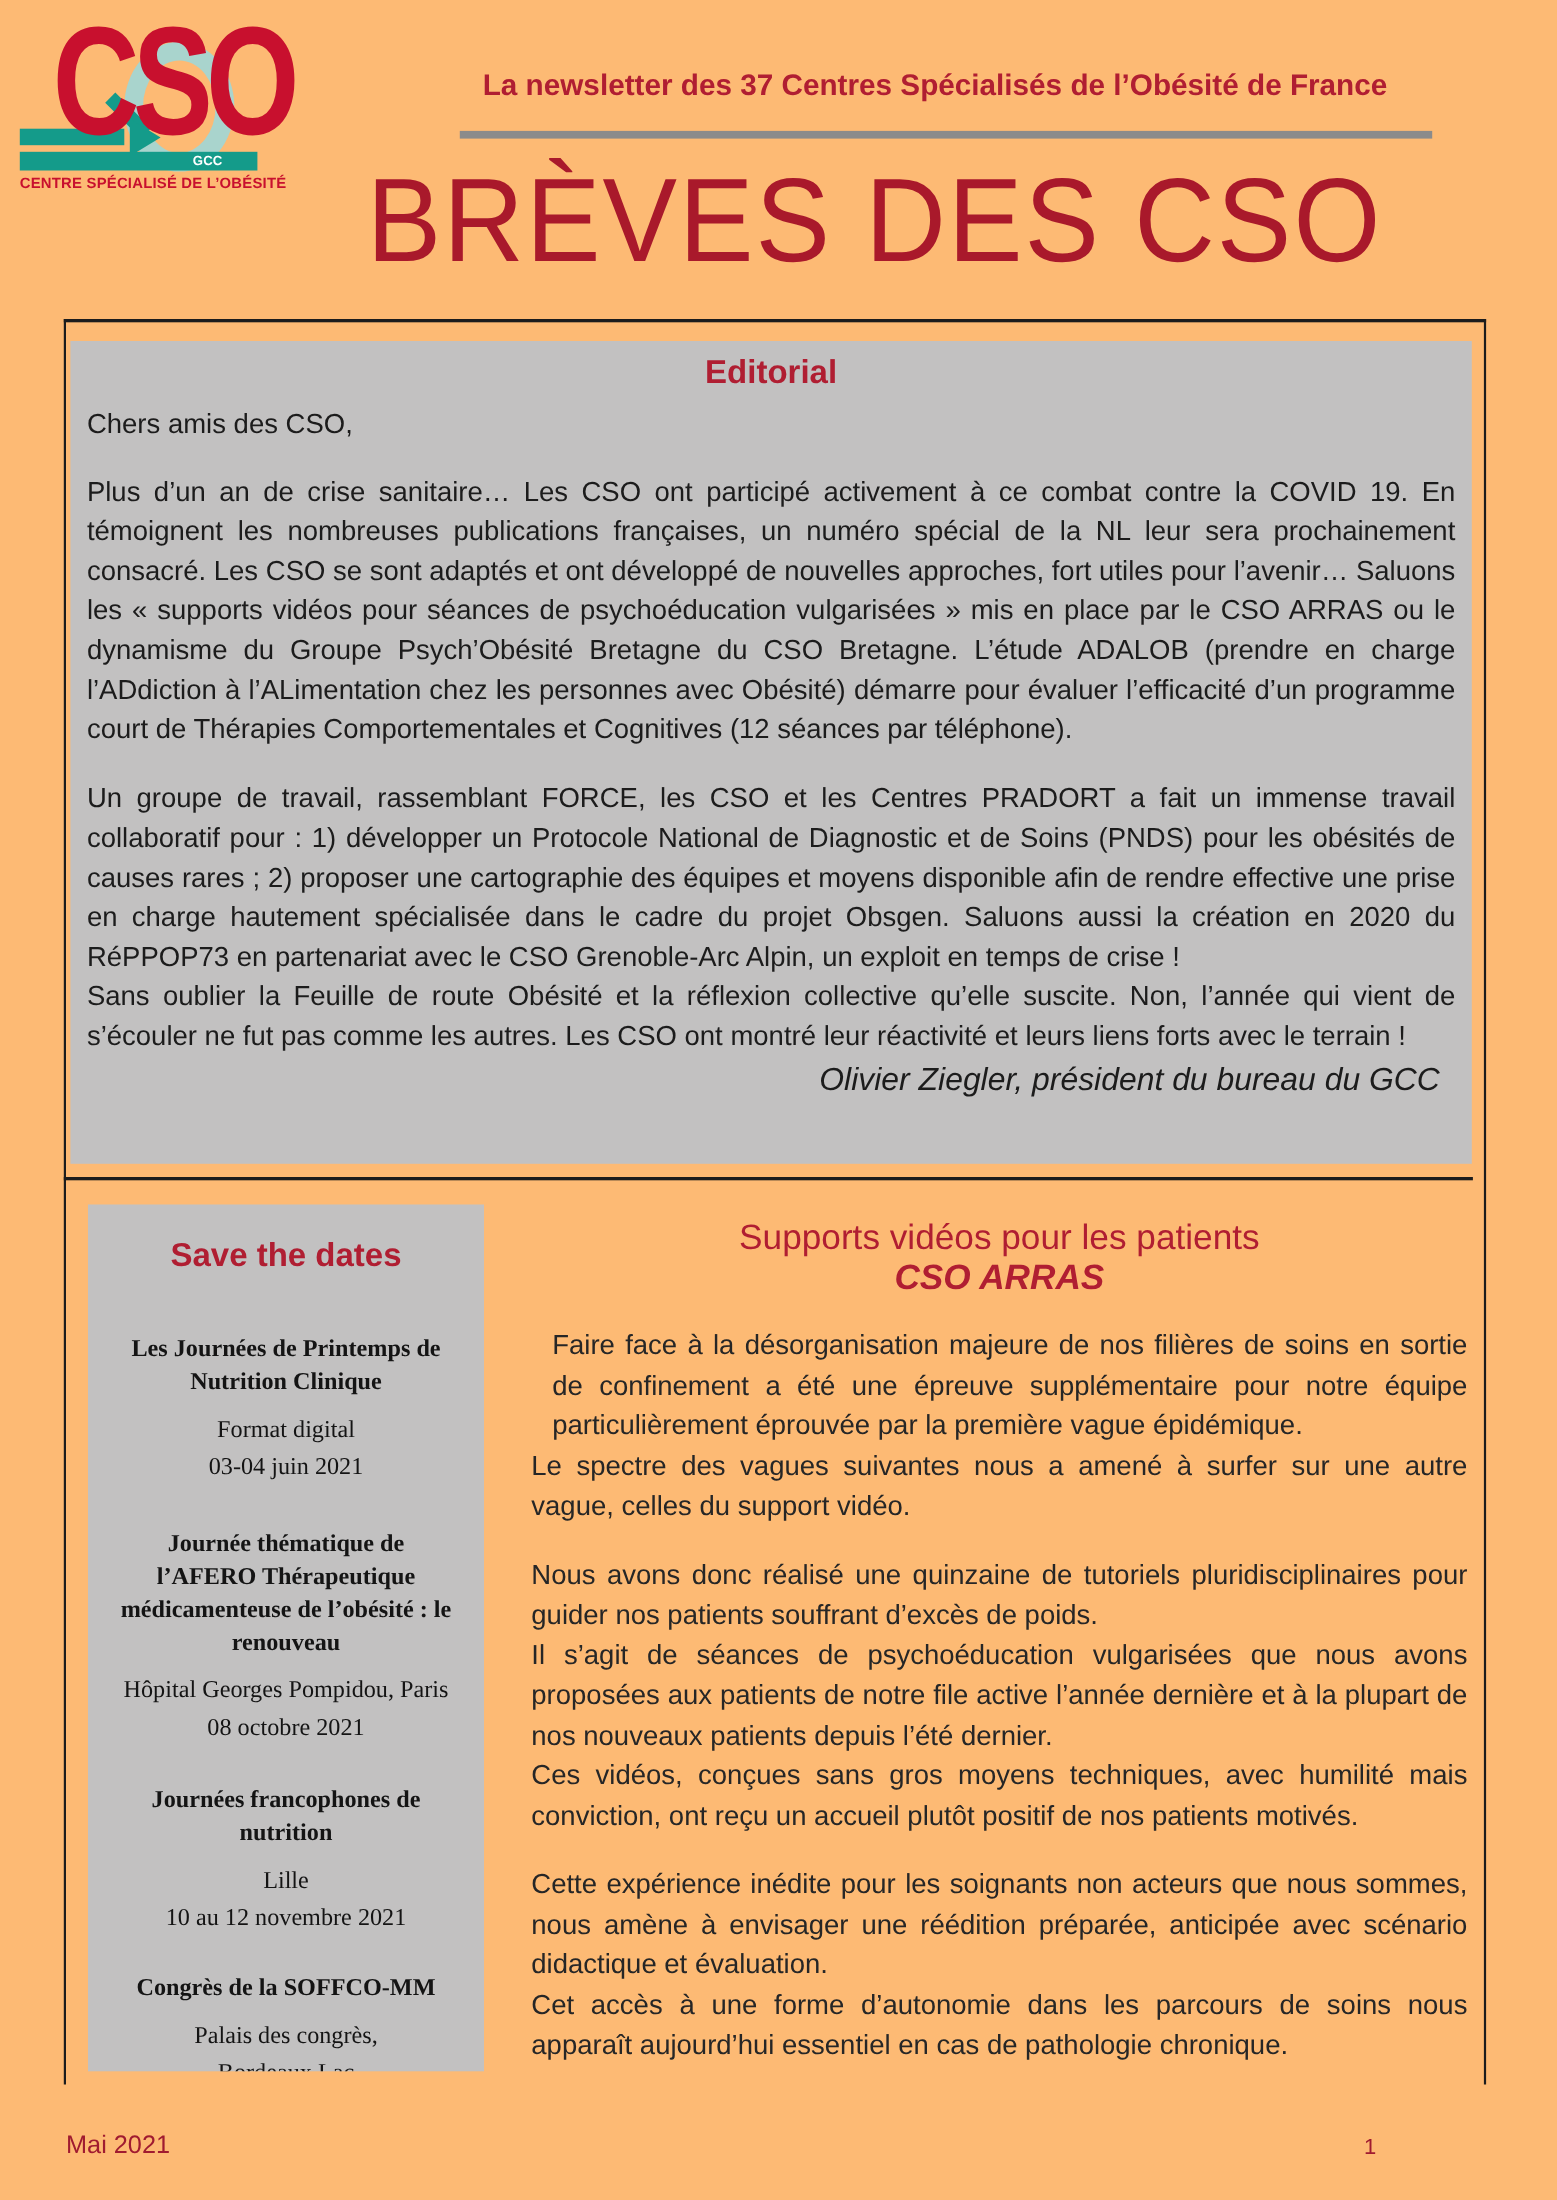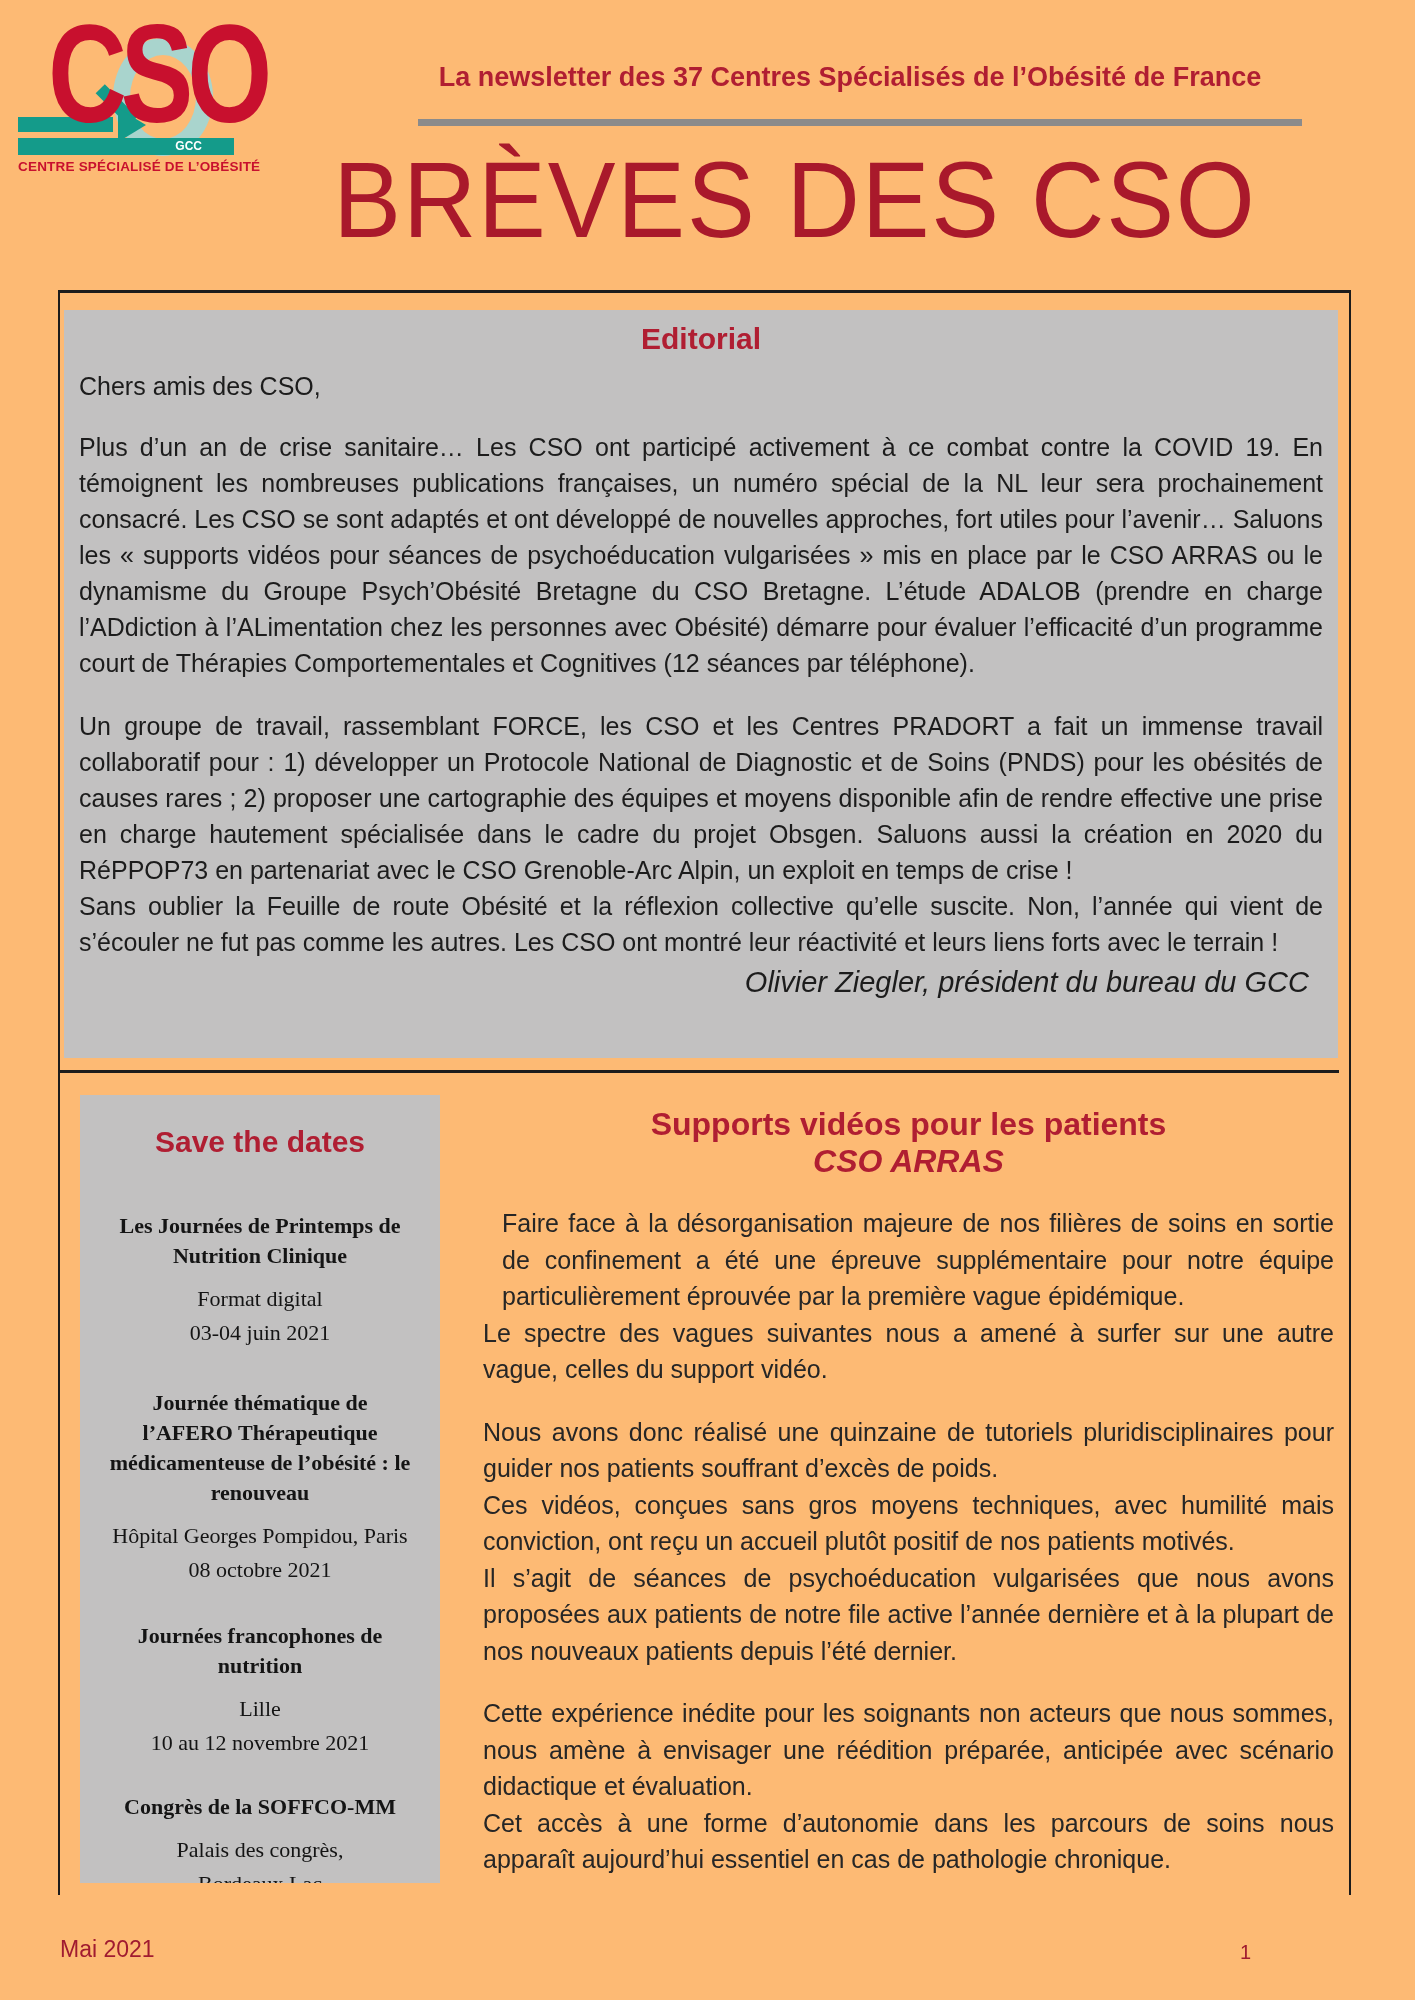--- a/index.html
+++ b/index.html
@@ -57,21 +57,21 @@
   .event { font-family:"Liberation Serif", serif; font-size:22px; line-height:30px; color:#141414; }
   .event .event-title { font-weight:700; margin:13px; }
   .event .event-line { margin:4px; }
   .event.e1 { margin-top:52px; }
   .event.e2 { margin-top:40px; }
   .event.e3 { margin-top:36px; }
   .event.e4 { margin-top:34px; }
 
   
   .videos { position:absolute; left:483px; top:1105px; width:851px; }
-  .videos-title { text-align:center; font-size:32px; line-height:38px; font-weight:700; color:#b01e32; }
+  .videos-title { text-align:center; font-size:32px; line-height:38px; font-weight:400; color:#b01e32; }
   .videos-subtitle { text-align:center; font-size:32px; line-height:36px; font-weight:700;
                      font-style:italic; color:#b01e32; }
   .v-para { margin:0; font-size:25px; line-height:36.5px; text-align:justify; color:#262626; }
   .v-para.first { margin-top:26px;margin-left:19px; }
   .v-para.gap { margin-top:26px; }
 
   
   .footer-date { position:absolute; left:60px; top:1936px; font-size:23px; color:#a01b30; }
   .footer-page { position:absolute; left:1240px; top:1941px; font-size:20px; color:#a01b30; }
 </style>
@@ -136,22 +136,22 @@
       <p class="event-line">09 au 11 décembre 2021</p>
     </div>
   </div>
 
   <div class="videos">
     <div class="videos-title">Supports vidéos pour les patients</div>
     <div class="videos-subtitle">CSO ARRAS</div>
     <p class="v-para first">Faire face à la désorganisation majeure de nos filières de soins en sortie de confinement a été une épreuve supplémentaire pour notre équipe particulièrement éprouvée par la première vague épidémique.</p>
     <p class="v-para">Le spectre des vagues suivantes nous a amené à surfer sur une autre vague, celles du support vidéo.</p>
     <p class="v-para gap">Nous avons donc réalisé une quinzaine de tutoriels pluridisciplinaires pour guider nos patients souffrant d’excès de poids.</p>
+    <p class="v-para">Il s’agit de séances de psychoéducation vulgarisées que nous avons proposées aux patients de notre file active l’année dernière et à la plupart de nos nouveaux patients depuis l’été dernier.</p>
     <p class="v-para">Ces vidéos, conçues sans gros moyens techniques, avec humilité mais conviction, ont reçu un accueil plutôt positif de nos patients motivés.</p>
-    <p class="v-para">Il s’agit de séances de psychoéducation vulgarisées que nous avons proposées aux patients de notre file active l’année dernière et à la plupart de nos nouveaux patients depuis l’été dernier.</p>
     <p class="v-para gap">Cette expérience inédite pour les soignants non acteurs que nous sommes, nous amène à envisager une réédition préparée, anticipée avec scénario didactique et évaluation.</p>
     <p class="v-para">Cet accès à une forme d’autonomie dans les parcours de soins nous apparaît aujourd’hui essentiel en cas de pathologie chronique.</p>
   </div>
 
   <div class="footer-date">Mai 2021</div>
   <div class="footer-page">1</div>
 
 </div>
 
 </body></html>

